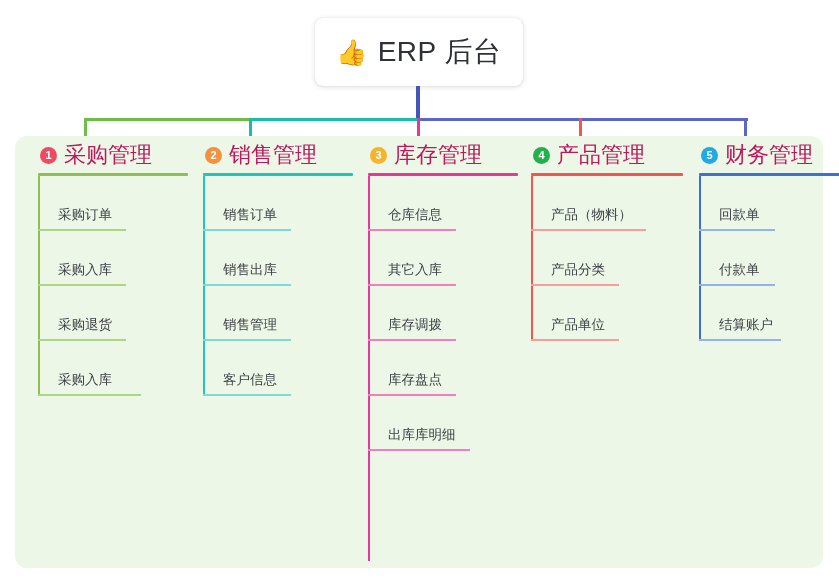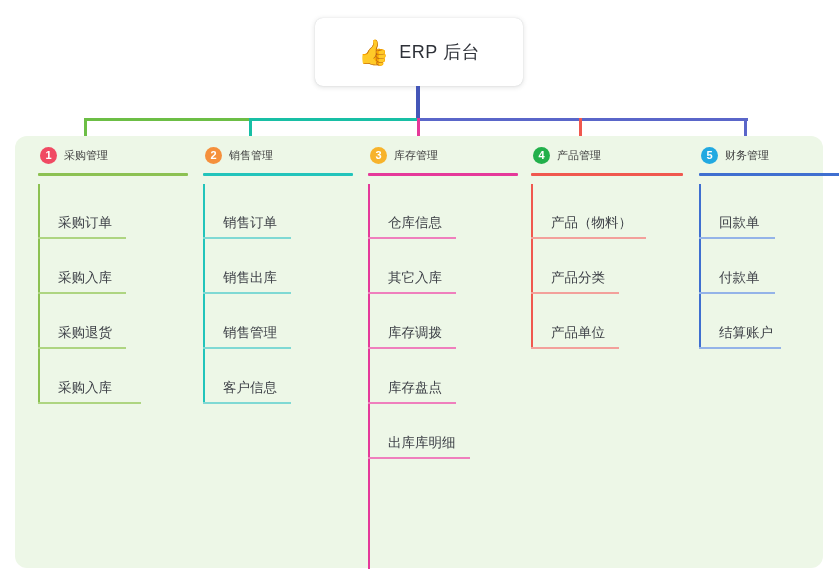--- a/index.html
+++ b/index.html
@@ -17,21 +17,21 @@
     left: 315px; top: 18px;
     width: 208px; height: 68px;
     background: #ffffff;
     border-radius: 8px;
     box-shadow: 0 1px 5px rgba(60,64,67,.18), 0 0 1px rgba(60,64,67,.22);
     display: flex; align-items: center; justify-content: center;
     gap: 10px;
   }
   .root-emoji { font-size: 25px; line-height: 1; }
   .root-title {
-    font-size: 18px; color: #2e3138; letter-spacing: .5px; white-space: nowrap;
+    font-size: 28px; color: #2e3138; letter-spacing: .5px; white-space: nowrap;
   }
 
   
   .seg { position: absolute; }
 
   
   .panel {
     position: absolute;
     left: 15px; top: 136px;
     width: 808px; height: 432px;
@@ -43,24 +43,24 @@
   .branch { position: absolute; top: 142px; }
   .branch-head {
     display: flex; align-items: center; gap: 7px;
     height: 26px; padding-left: 2px;
   }
   .badge {
     width: 17px; height: 17px; border-radius: 50%;
     color: #fff; font-size: 11px; line-height: 17px;
     text-align: center; font-weight: 700; flex: 0 0 auto;
   }
-  .branch-title { font-size: 11px; color: #404040; white-space: nowrap; }
+  .branch-title { font-size: 22px; color: #be185d; white-space: nowrap; }
   .branch-rule { height: 3px; margin-top: 5px; border-radius: 1px; }
 
-  .kids { position: relative; margin-top: 8px; }
+  .kids { position: relative; margin-top: 0; }
   .spine { position: absolute; left: 0; top: 0; width: 2px; }
   .kid {
     position: relative;
     height: 55px;
   }
   .kid-label {
     position: absolute; left: 20px; bottom: 7px;
     font-size: 13.5px; color: #3c3f46; white-space: nowrap;
   }
   .kid-rule {

